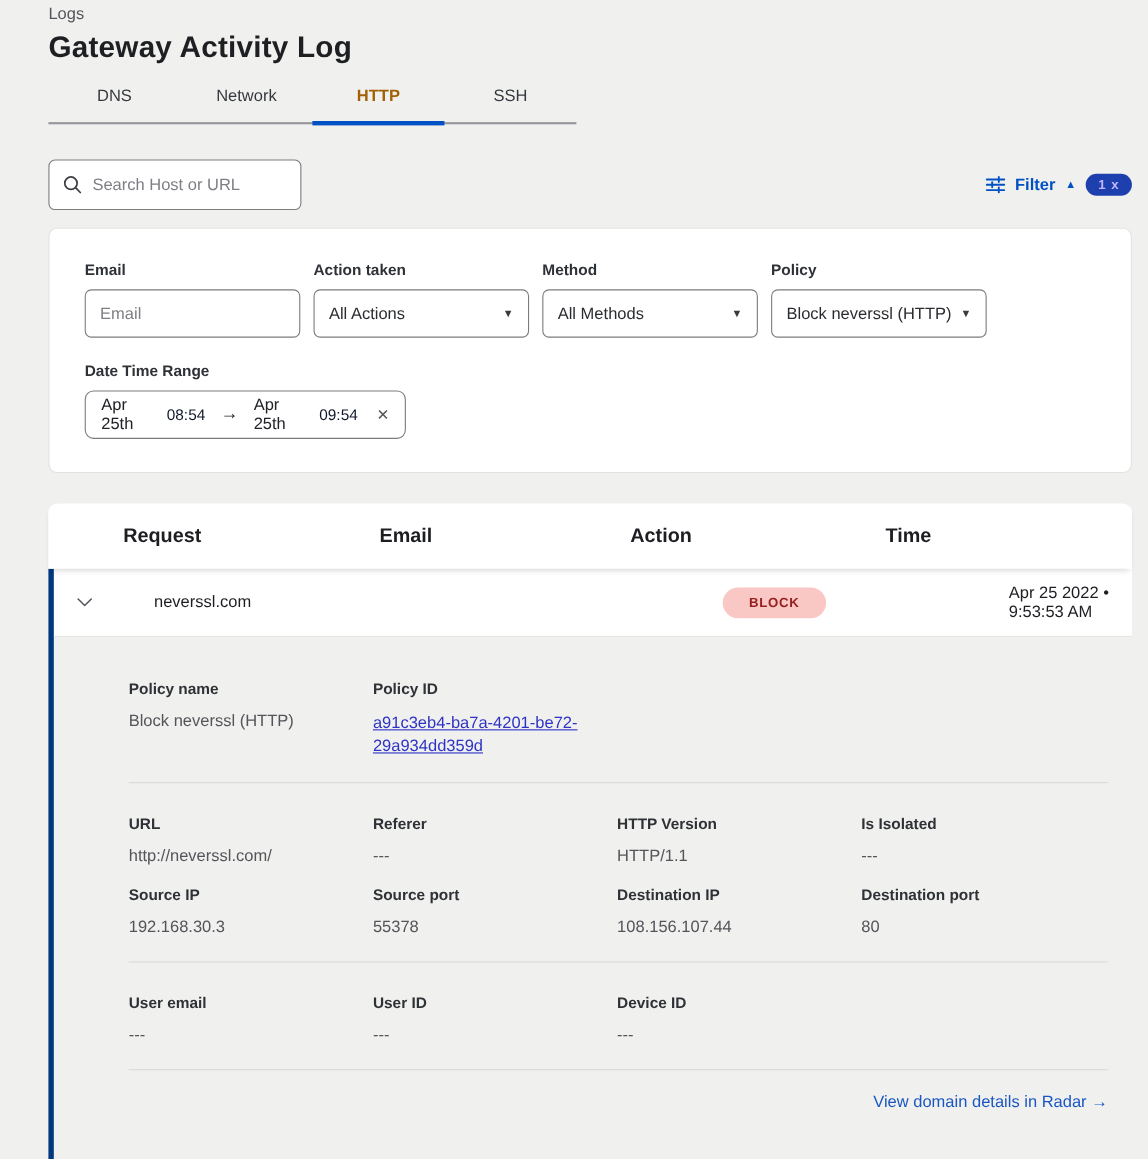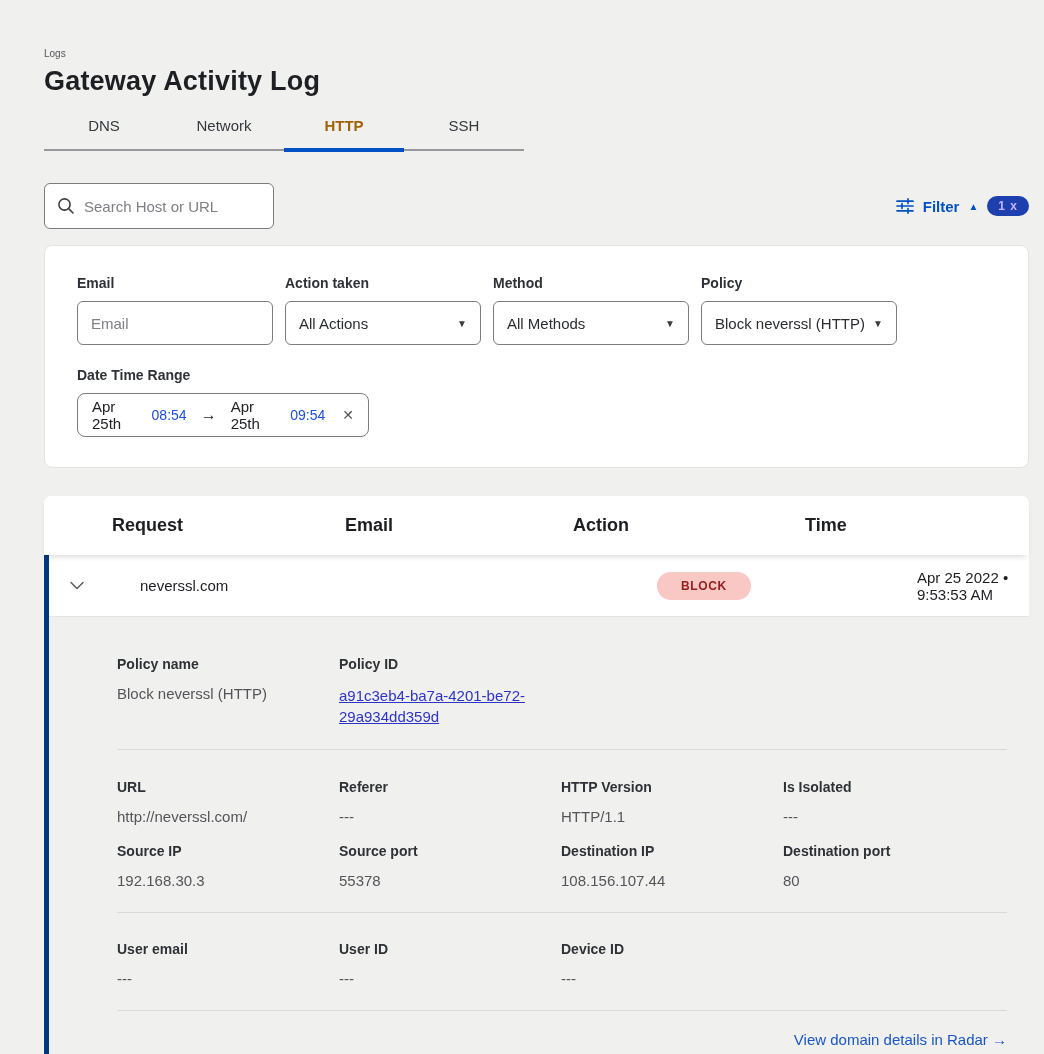--- a/index.html
+++ b/index.html
@@ -5,21 +5,21 @@
   * { margin: 0; padding: 0; box-sizing: border-box; }
   html, body { width: 1044px; height: 1054px; overflow: hidden; }
   body {
     background: #f0f0ee;
     font-family: "Liberation Sans", "DejaVu Sans", sans-serif;
     color: #202124;
   }
   .content { margin: 0 15px 0 44px; padding-top: 4px; }
 
   
-  .breadcrumb { font-size: 10px; color: #55565c; margin-top: 44px; }
+  .breadcrumb { font-size: 15px; color: #55565c; }
   .page-title { font-size: 27px; font-weight: 700; color: #1e1f23; margin-top: 7px; letter-spacing: 0.2px; }
 
   
   .tabs { display: flex; width: 480px; margin-top: 20px; border-bottom: 2px solid #96989e; }
   .tab {
     width: 120px; text-align: center; padding-bottom: 15px;
     font-size: 15px; color: #35383e; cursor: pointer; position: relative;
   }
   .tab.active { color: #a16207; font-weight: 700; }
   .tab.active::after {
@@ -67,21 +67,21 @@
     padding: 0 13px; font-size: 15px; color: #2a2c30; cursor: pointer; background: #fff;
   }
   .select .caret { font-size: 10px; color: #3a3b40; }
   .filter-row2 { margin-top: 22px; }
   .daterange {
     width: 292px; height: 44px; border: 1px solid #7c7c7c; border-radius: 8px;
     display: flex; align-items: center; padding: 0 14px; gap: 11px;
     font-size: 15px; background: #fff; cursor: pointer;
   }
   .daterange .d { color: #202227; }
-  .daterange .t { color: #1d4ed8; font-size: 14px; }
+  .daterange .t { color: #0f172a; font-size: 14px; }
   .daterange .arr { color: #202227; font-size: 16px; margin: 0 3px; }
   .daterange .clear { color: #55565c; font-size: 14px; margin-left: 6px; }
 
   
   .table-card { margin-top: 28px; background: #fff; border-radius: 8px 8px 0 0; }
   .thead {
     display: grid; grid-template-columns: 68px 233px 228px 232px 1fr;
     align-items: center; height: 59px; position: relative; z-index: 2;
     border-radius: 8px 8px 0 0; background: #fff;
     box-shadow: 0 4px 6px -3px rgba(0,0,0,0.18);

